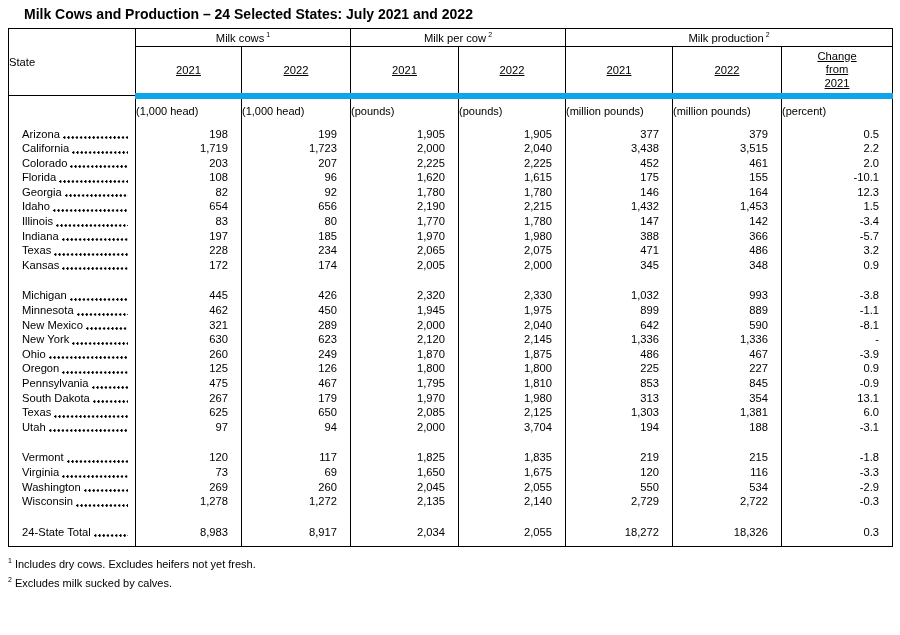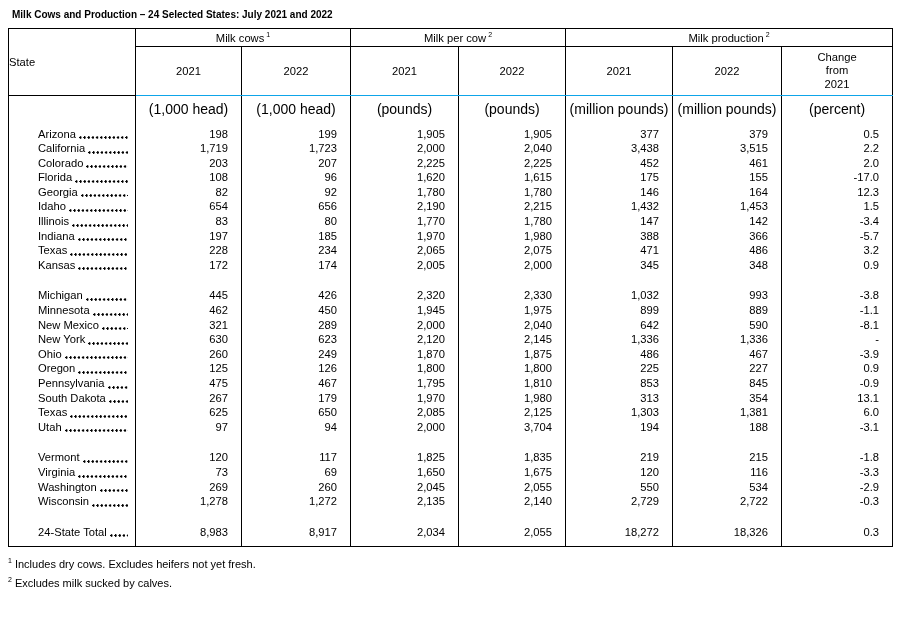--- a/index.html
+++ b/index.html
@@ -5,22 +5,22 @@
   * { box-sizing: border-box; }
   html, body { margin: 0; padding: 0; }
   body {
     width: 900px; height: 635px;
     background: #ffffff; color: #000000;
     font-family: "Liberation Sans", "DejaVu Sans", sans-serif;
   }
   .page { padding: 5px 8px 0 8px; }
 
   .title {
-    font-size: 10px; font-weight: bold;
-    margin: 0 0 4px 4px; line-height: 19px;
+    font-size: 14px; font-weight: bold;
+    margin: 0 0 4px 16px; line-height: 19px;
   }
   .note { font-size: 11px; line-height: 14px; margin: 0 0 6px 0; }
 
   table.report {
     width: 884px; table-layout: fixed;
     border-collapse: collapse;
     border: 1px solid #000;
   }
   th, td { padding: 0; font-weight: normal; font-size: 11.2px; }
 
@@ -32,32 +32,32 @@
   }
   tr.group-row { height: 18px; }
   th.grp {
     border-bottom: 1px solid #000;
     text-align: center; vertical-align: middle;
   }
   sup.hdr-sup { font-size: 7px; margin-left: 2px; }
 
   tr.year-row { height: 49px; }
   th.yr {
-    border-bottom: 1px solid #0ea5e9;
-    vertical-align: middle;
+    border-bottom: 6px solid #0ea5e9;
+    vertical-align: middle; text-decoration: underline;
   }
   th.change { white-space: pre-line; line-height: 13.5px; }
 
   tr.units-row { height: 27px; }
-  th.unit { text-align: center; vertical-align: middle; font-size: 14px; }
+  th.unit { text-align: left; vertical-align: middle; font-size: 11px; }
 
   tbody tr.body-row { height: 14.6px; }
   tbody td { line-height: 14.6px; vertical-align: middle; }
   td.num { text-align: right; padding-right: 13px; white-space: nowrap; }
-  td.state { padding-left: 29px; }
+  td.state { padding-left: 13px; }
   .state-inner { display: flex; margin-right: 7px; }
   .state-name { white-space: nowrap; }
   .dots {
     flex: 1; align-self: flex-end;
     height: 3px; margin: 0 0 2px 3px;
     background-image: radial-gradient(circle at 1.4px 1.5px, #000 1px, transparent 1.4px);
     background-size: 4.2px 3px;
     background-repeat: repeat-x;
   }
 
@@ -175,21 +175,21 @@
               <span class="state-name">Florida</span>
               <span class="dots"></span>
             </div>
           </td>
           <td class="num bl">108</td>
           <td class="num bl">96</td>
           <td class="num bl">1,620</td>
           <td class="num bl">1,615</td>
           <td class="num bl">175</td>
           <td class="num bl">155</td>
-          <td class="num bl">-17.0</td>
+          <td class="num bl">-10.1</td>
         </tr>
         <tr class="body-row">
           <td class="state">
             <div class="state-inner">
               <span class="state-name">Georgia</span>
               <span class="dots"></span>
             </div>
           </td>
           <td class="num bl">82</td>
           <td class="num bl">92</td>

